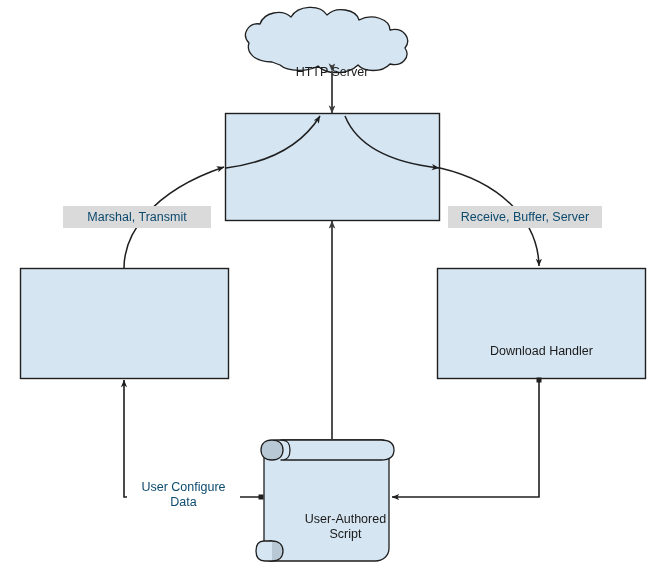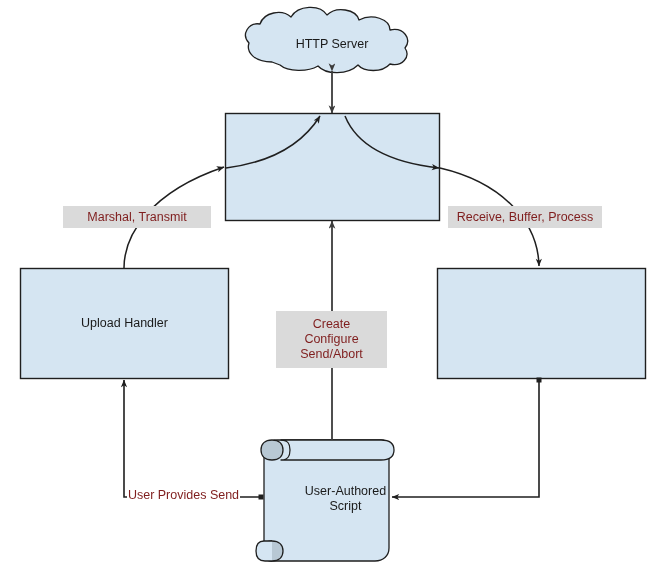--- a/index.html
+++ b/index.html
@@ -30,28 +30,29 @@
     position: absolute;
     display: flex;
     align-items: center;
     justify-content: center;
     text-align: center;
     color: #1a1a1a;
     font-size: 12.5px;
     line-height: 15px;
     pointer-events: none;
     white-space: pre-line;
+    margin-top: 28px;
   }
   .edge-label {
     position: absolute;
     display: flex;
     align-items: center;
     justify-content: center;
     text-align: center;
-    color: #7f1d1d;
+    color: #0c4a6e;
     font-size: 12.5px;
     line-height: 15px;
     white-space: pre-line;
   }
   .edge-label.gray {
     background: #dadada;
   }
   .edge-label.white {
     background: #ffffff;
   }
@@ -134,30 +135,27 @@
     <path d="M440,168 C500,182 538,220 539,266" fill="none" stroke="#1f1f1f" stroke-width="1.5" marker-end="url(#arrowThin)"></path>
 
     <path d="M261,497 L124,497 L124,380" fill="none" stroke="#1f1f1f" stroke-width="1.6" marker-start="url(#sqEnd)" marker-end="url(#arrowThin)"></path>
 
     <path d="M539,380 L539,497 L392,497" fill="none" stroke="#1f1f1f" stroke-width="1.6" marker-start="url(#sqEnd)" marker-end="url(#arrowThin)"></path>
   </svg>
 
   <div class="node-label" style="left:249px; top:30px; width:166px; height:28px;">HTTP Server</div>
 
 
-  <div class="node-label" style="left:21px; top:309px; width:207px; height:28px;">Upload Handler</div>
 
+  <div class="node-label" style="left:438px; top:309px; width:207px; height:28px;">Download Handler</div>
 
   <div class="node-label" style="left:288px; top:482px; width:115px; height:34px;">User-Authored
 Script</div>
 
   <div class="edge-label gray" style="left:63px; top:206px; width:148px; height:22px;">Marshal, Transmit</div>
 
-  <div class="edge-label gray" style="left:448px; top:206px; width:154px; height:22px;">Receive, Buffer, Process</div>
+  <div class="edge-label gray" style="left:448px; top:206px; width:154px; height:22px;">Receive, Buffer, Server</div>
 
-  <div class="edge-label gray" style="left:276px; top:311px; width:111px; height:57px;">Create
-Configure
-Send/Abort</div>
 
-  <div class="edge-label white" style="left:127px; top:485px; width:113px; height:20px;">User Provides Send</div>
+  <div class="edge-label white" style="left:127px; top:485px; width:113px; height:20px;">User Configure Data</div>
 
 
 </div>
 
 </body></html>

